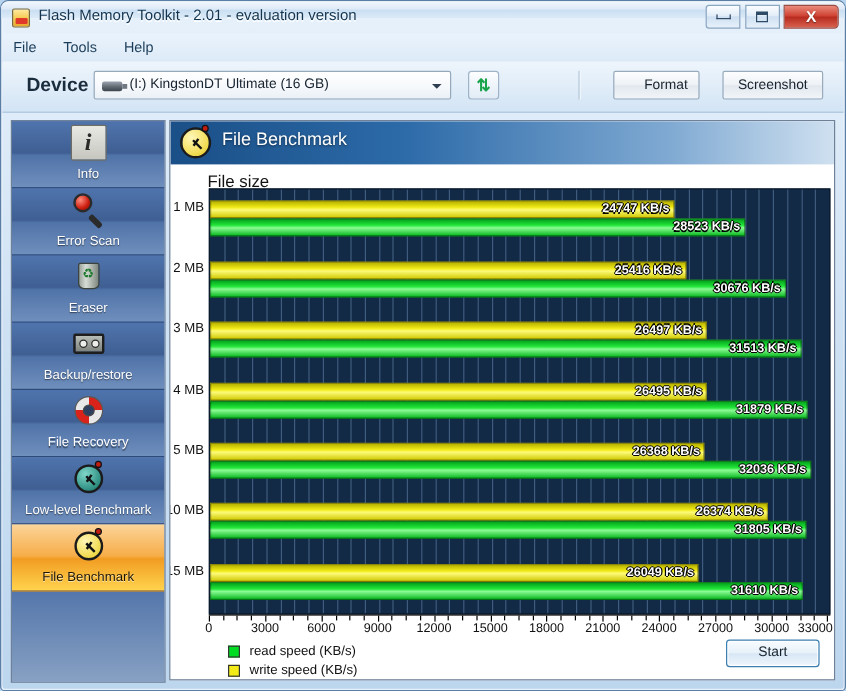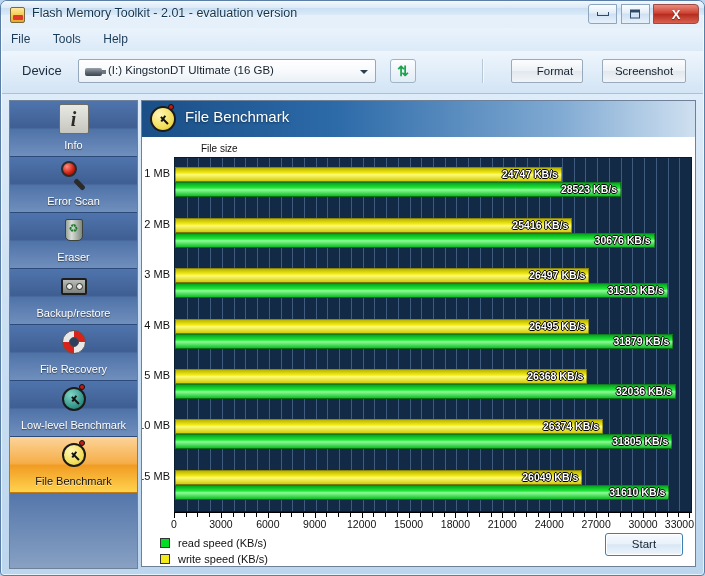--- a/index.html
+++ b/index.html
@@ -74,21 +74,21 @@
     display:inline-block;padding:4px 9px 3px 9px;
     font-size:12px;color:#1b3c58;cursor:default;
   }
   
   .toolbar{
     position:absolute;left:1px;right:1px;top:50px;height:42px;
     background:linear-gradient(180deg,#eef5fc 0%,#dfecf8 55%,#d3e4f5 100%);
     border-bottom:1px solid #a8c2dc;
   }
   .device-label{
-    position:absolute;left:20px;top:12px;font-size:13px;font-weight:normal;color:#1b2c3c;
+    position:absolute;left:20px;top:12px;font-size:16px;font-weight:bold;color:#1b2c3c;
   }
   .combo{
     position:absolute;left:76px;top:8px;width:298px;height:24px;
     border:1px solid #96a9bb;border-radius:2px;box-sizing:border-box;
     background:linear-gradient(180deg,#ffffff 0%,#f6f9fc 55%,#eaf0f6 100%);
   }
   .combo .usb{
     position:absolute;left:6px;top:8px;width:17px;height:8px;border-radius:2px;
     background:linear-gradient(180deg,#9aa3ad 0%,#5b646d 60%,#3c444c 100%);
   }
@@ -230,21 +230,21 @@
   .panel-head{
     position:absolute;left:0;top:0;right:0;height:36px;
     background:linear-gradient(90deg,#1a4f87 0%,#2c6aa8 35%,#7fa9d2 75%,#cfe0f0 100%);
   }
   .panel-head .hico{position:absolute;left:6px;top:3px;width:30px;height:30px;}
   .panel-head .htxt{
     position:absolute;left:43px;top:7px;font-size:15px;color:#ffffff;
     text-shadow:0 1px 2px rgba(0,0,0,.5);
   }
   .axis-title{
-    position:absolute;left:31px;top:42px;font-size:10px;color:#111;margin-left:28px;
+    position:absolute;left:31px;top:42px;font-size:14px;color:#111;
   }
   
   .chart{
     position:absolute;left:32px;top:56px;width:518px;height:355px;
     background:#132a47;
     border:1px solid #0b1b2e;box-sizing:border-box;
   }
   .vgrid{position:absolute;top:0;bottom:0;width:1px;background:rgba(125,160,200,.42);}
   .bar{
     position:absolute;left:0;height:15px;
@@ -264,21 +264,21 @@
   .xaxis{
     position:absolute;left:32px;top:411px;width:518px;height:5px;
     border-top:1px solid #000;
   }
   .tick{position:absolute;top:0;width:1px;height:4px;background:#000;}
   .tick.maj{height:5px;}
   .xlab{
     position:absolute;top:417px;font-size:10.5px;color:#111;
     transform:translateX(-50%);white-space:nowrap;
   }
-  .legend{position:absolute;left:18px;top:434px;}
+  .legend{position:absolute;left:48px;top:434px;}
   .leg{position:relative;height:16px;font-size:11px;color:#111;padding-left:18px;line-height:16px;}
   .leg .sw{
     position:absolute;left:0;top:3px;width:10px;height:10px;
     border:1px solid #333;box-sizing:border-box;
   }
   .leg .sw.r{background:#00dd22;}
   .leg .sw.w{background:#f2eb18;}
   .start-btn{
     position:absolute;right:12px;bottom:10px;width:78px;height:23px;
     border:1px solid #3c7fb1;border-radius:3px;box-sizing:border-box;
@@ -458,21 +458,21 @@
         </div>
         <div class="bar r" style="top: 175.5px; width: 498.472px;">
           <span class="v">31879 KB/s</span>
         </div>
         <div class="bar w" style="top: 210.929px; width: 412.3px;">
           <span class="v">26368 KB/s</span>
         </div>
         <div class="bar r" style="top: 225.929px; width: 500.927px;">
           <span class="v">32036 KB/s</span>
         </div>
-        <div class="bar w" style="top: 261.357px; width: 428px;">
+        <div class="bar w" style="top: 261.357px; width: 465px;">
           <span class="v">26374 KB/s</span>
         </div>
         <div class="bar r" style="top: 276.357px; width: 497.315px;">
           <span class="v">31805 KB/s</span>
         </div>
         <div class="bar w" style="top: 311.786px; width: 407.312px;">
           <span class="v">26049 KB/s</span>
         </div>
         <div class="bar r" style="top: 326.786px; width: 494.265px;">
           <span class="v">31610 KB/s</span>

